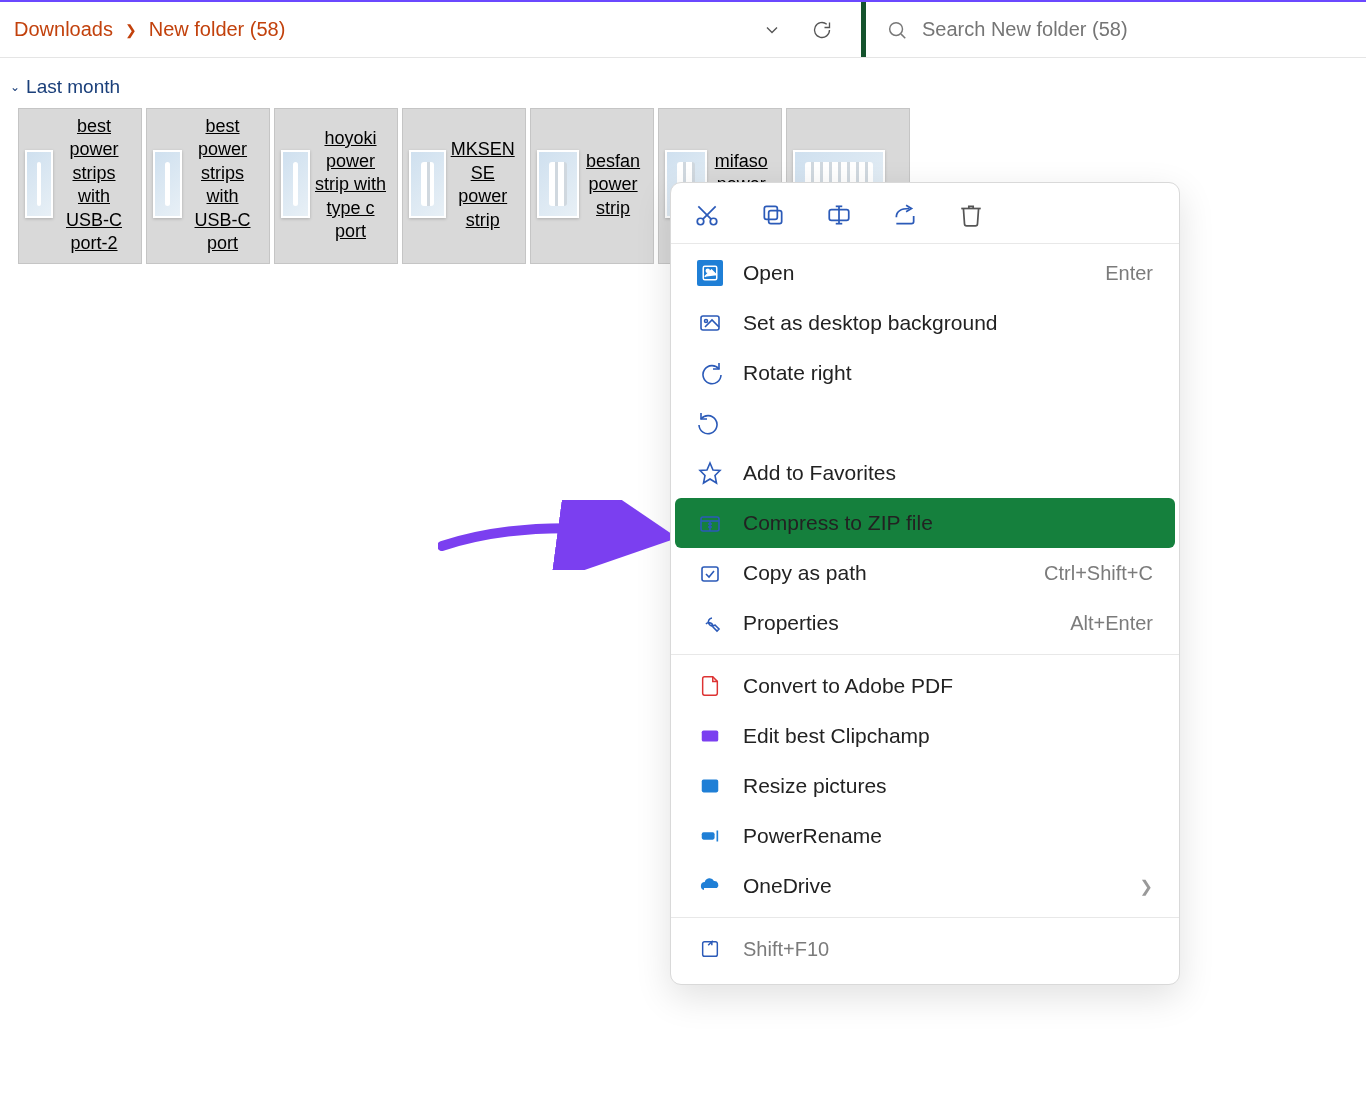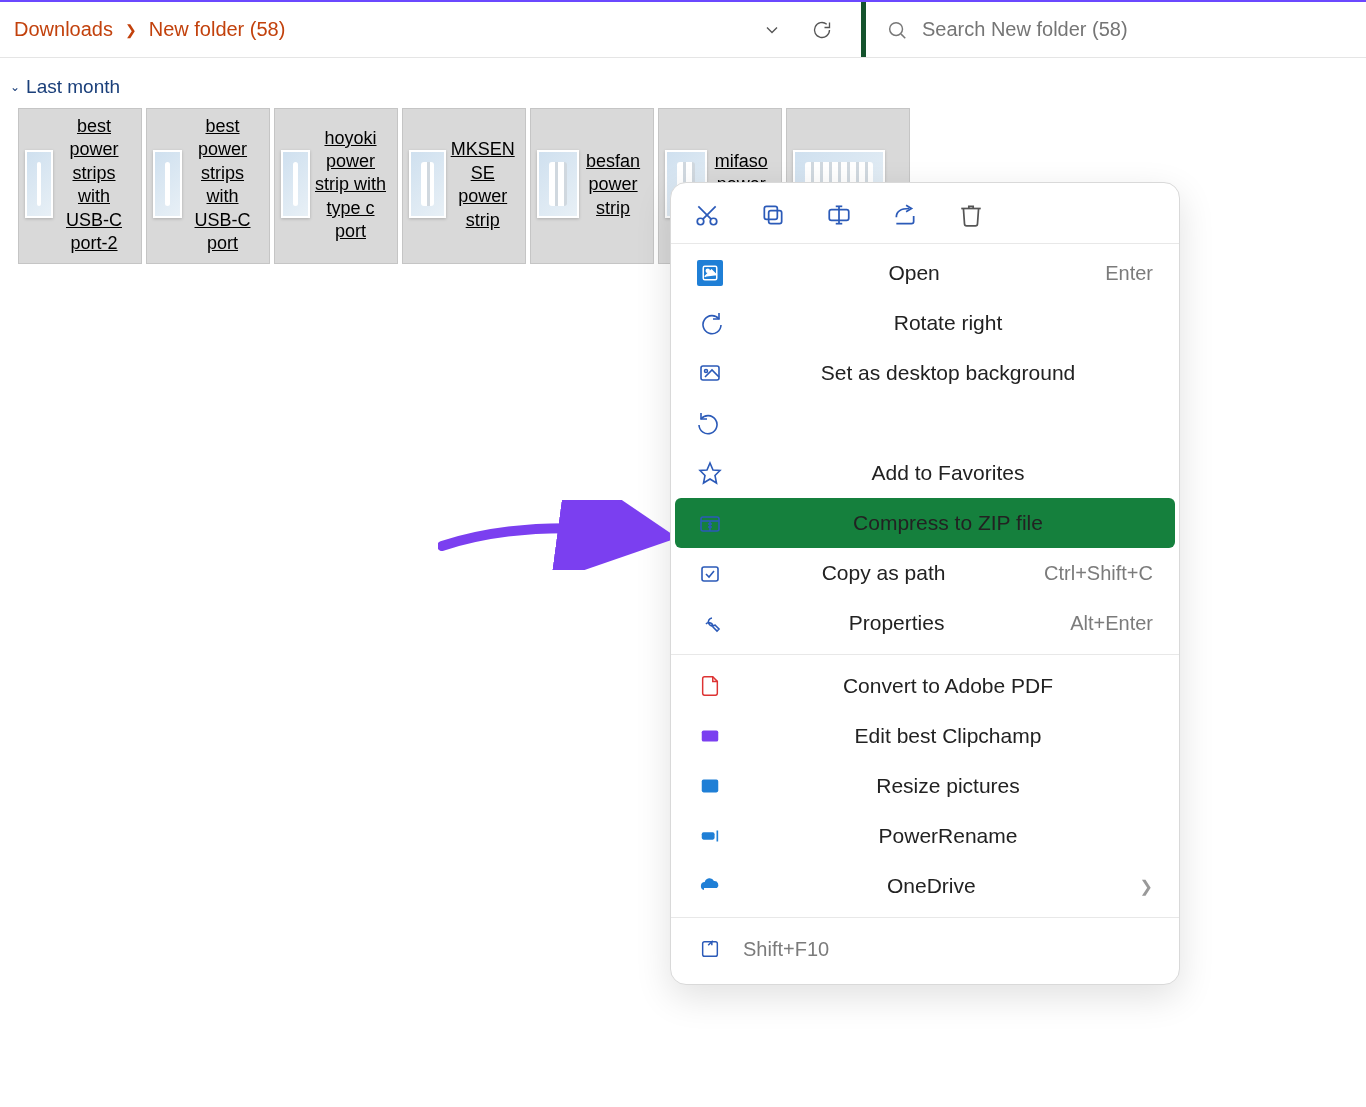--- a/index.html
+++ b/index.html
@@ -99,25 +99,24 @@
     word-break: break-word;
     padding: 0 2px;
   }
   
   .ctx-menu {
     position: absolute;
     left: 670px; top: 180px;
     width: 510px;
     background:#fff;
     border: 1px solid #d9d9d9;
-    border-radius: 16px;
+    border-radius: 11px;
     box-shadow: 0 12px 36px rgba(0,0,0,.12);
     overflow: visible;
     padding: 4px 0 10px 0;
-    text-align: center;
   }
   .ctx-toprow {
     display:flex; gap: 38px;
     padding: 14px 22px 14px 22px;
     border-bottom: 1px solid #e8e8e8;
     margin-bottom:4px;
   }
   .top-icon { width:28px; height:28px; display:flex; align-items:center; justify-content:center; color:#2b5ab8;}
   .top-icon.gray { color:#555;}
   .ctx-item {
@@ -270,36 +269,36 @@
           <polyline points="21 15 14 8 5 17" fill="#fff"></polyline>
         </svg>
     </div>
     <span class="label">Open</span>
     <span class="shortcut">Enter</span>
   </div>
 
   <div class="ctx-item">
     <div class="mi-icon">
       <svg width="24" height="24" viewBox="0 0 24 24" fill="none" stroke="currentColor" stroke-width="1.6">
-          <path d="M21 8a9 9 0 1 0 2 6"></path>
-          <polyline points="21 2 21 8 15 8"></polyline>
-        </svg>
-    </div>
-    <span class="label">Rotate right</span>
-  </div>
-
-  <div class="ctx-item">
-    <div class="mi-icon">
-      <svg width="24" height="24" viewBox="0 0 24 24" fill="none" stroke="currentColor" stroke-width="1.6">
           <rect x="3" y="5" width="18" height="14" rx="2"></rect>
           <circle cx="8" cy="10" r="1.5"></circle>
           <polyline points="21 16 14 9 7 16"></polyline>
         </svg>
     </div>
     <span class="label">Set as desktop background</span>
+  </div>
+
+  <div class="ctx-item">
+    <div class="mi-icon">
+      <svg width="24" height="24" viewBox="0 0 24 24" fill="none" stroke="currentColor" stroke-width="1.6">
+          <path d="M21 8a9 9 0 1 0 2 6"></path>
+          <polyline points="21 2 21 8 15 8"></polyline>
+        </svg>
+    </div>
+    <span class="label">Rotate right</span>
   </div>
 
   <div class="ctx-item">
     <div class="mi-icon">
       <svg width="24" height="24" viewBox="0 0 24 24" fill="none" stroke="currentColor" stroke-width="1.6">
           <path d="M3 8a9 9 0 1 1-2 6"></path>
           <polyline points="3 2 3 8 9 8"></polyline>
         </svg>
     </div>
   </div>

